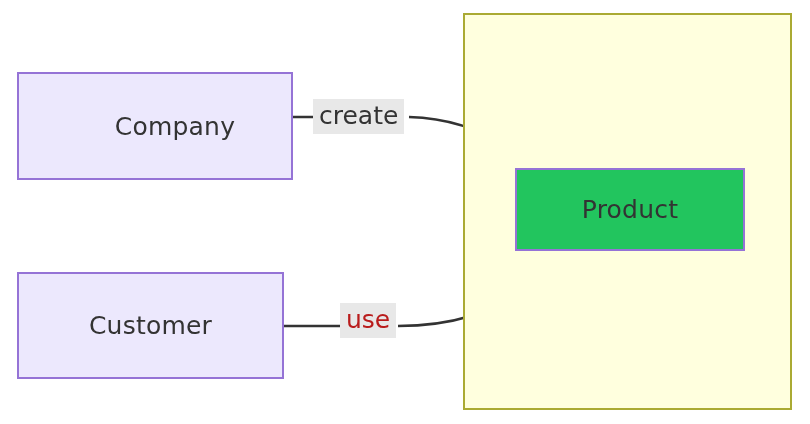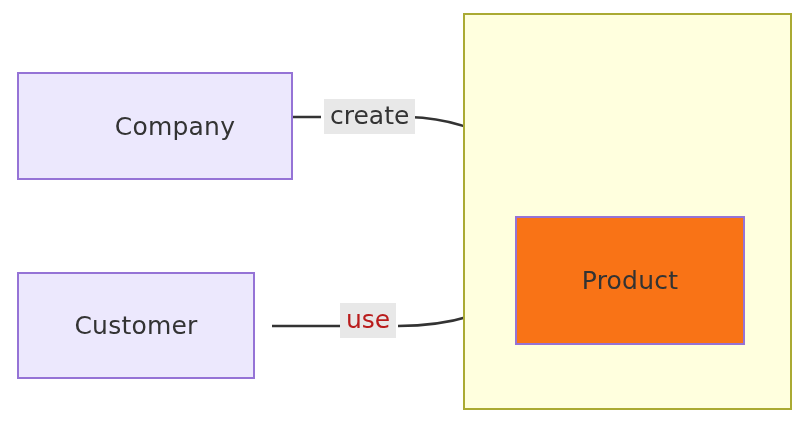--- a/index.html
+++ b/index.html
@@ -93,25 +93,25 @@
 
     <path id="path-company-product" d="M270,117 L321,117 M409,117 C450,118 490,132 524,158" fill="none" stroke="#333333" stroke-width="2.4" marker-end="url(#arrowhead)"></path>
 
     <path id="path-customer-product" d="M272,326 L340,326 M398,326 C450,326 497,313 528,285" fill="none" stroke="#333333" stroke-width="2.4" marker-end="url(#arrowhead)"></path>
   </svg>
 
   <div class="node-box" id="node-company" style="left: 17px; top: 72px; width: 276px; height: 108px; background: rgb(236, 232, 253); border-color: rgb(149, 115, 214); color: rgb(51, 51, 51); padding-left: 40px;">
     <span class="node-label">Company</span>
   </div>
 
-  <div class="node-box" id="node-customer" style="left: 17px; top: 272px; width: 238px; height: 107px; background: rgb(236, 232, 253); border-color: rgb(149, 115, 214); color: rgb(51, 51, 51);">
+  <div class="node-box" id="node-customer" style="left: 17px; top: 272px; width: 267px; height: 107px; background: rgb(236, 232, 253); border-color: rgb(149, 115, 214); color: rgb(51, 51, 51);">
     <span class="node-label">Customer</span>
   </div>
 
-  <div class="node-box" id="node-product" style="left: 515px; top: 168px; width: 230px; height: 129px; background: #f97316; border-color: rgb(149, 115, 214); color: rgb(51, 51, 51); margin-top: 48px;">
+  <div class="node-box" id="node-product" style="left: 515px; top: 168px; width: 230px; height: 83px; background: #22c55e; border-color: rgb(149, 115, 214); color: rgb(51, 51, 51);">
     <span class="node-label">Product</span>
   </div>
 
-  <div class="edge-label" id="edge-label-create" style="left: 324px; top: 99px; background: rgb(232, 232, 232); color: rgb(51, 51, 51);">create</div>
+  <div class="edge-label" id="edge-label-create" style="left: 313px; top: 99px; background: rgb(232, 232, 232); color: rgb(51, 51, 51);">create</div>
 
   <div class="edge-label" id="edge-label-use" style="left: 340px; top: 303px; background: rgb(232, 232, 232); color: #b91c1c;">use</div>
 
 </div>
 
 </body></html>

